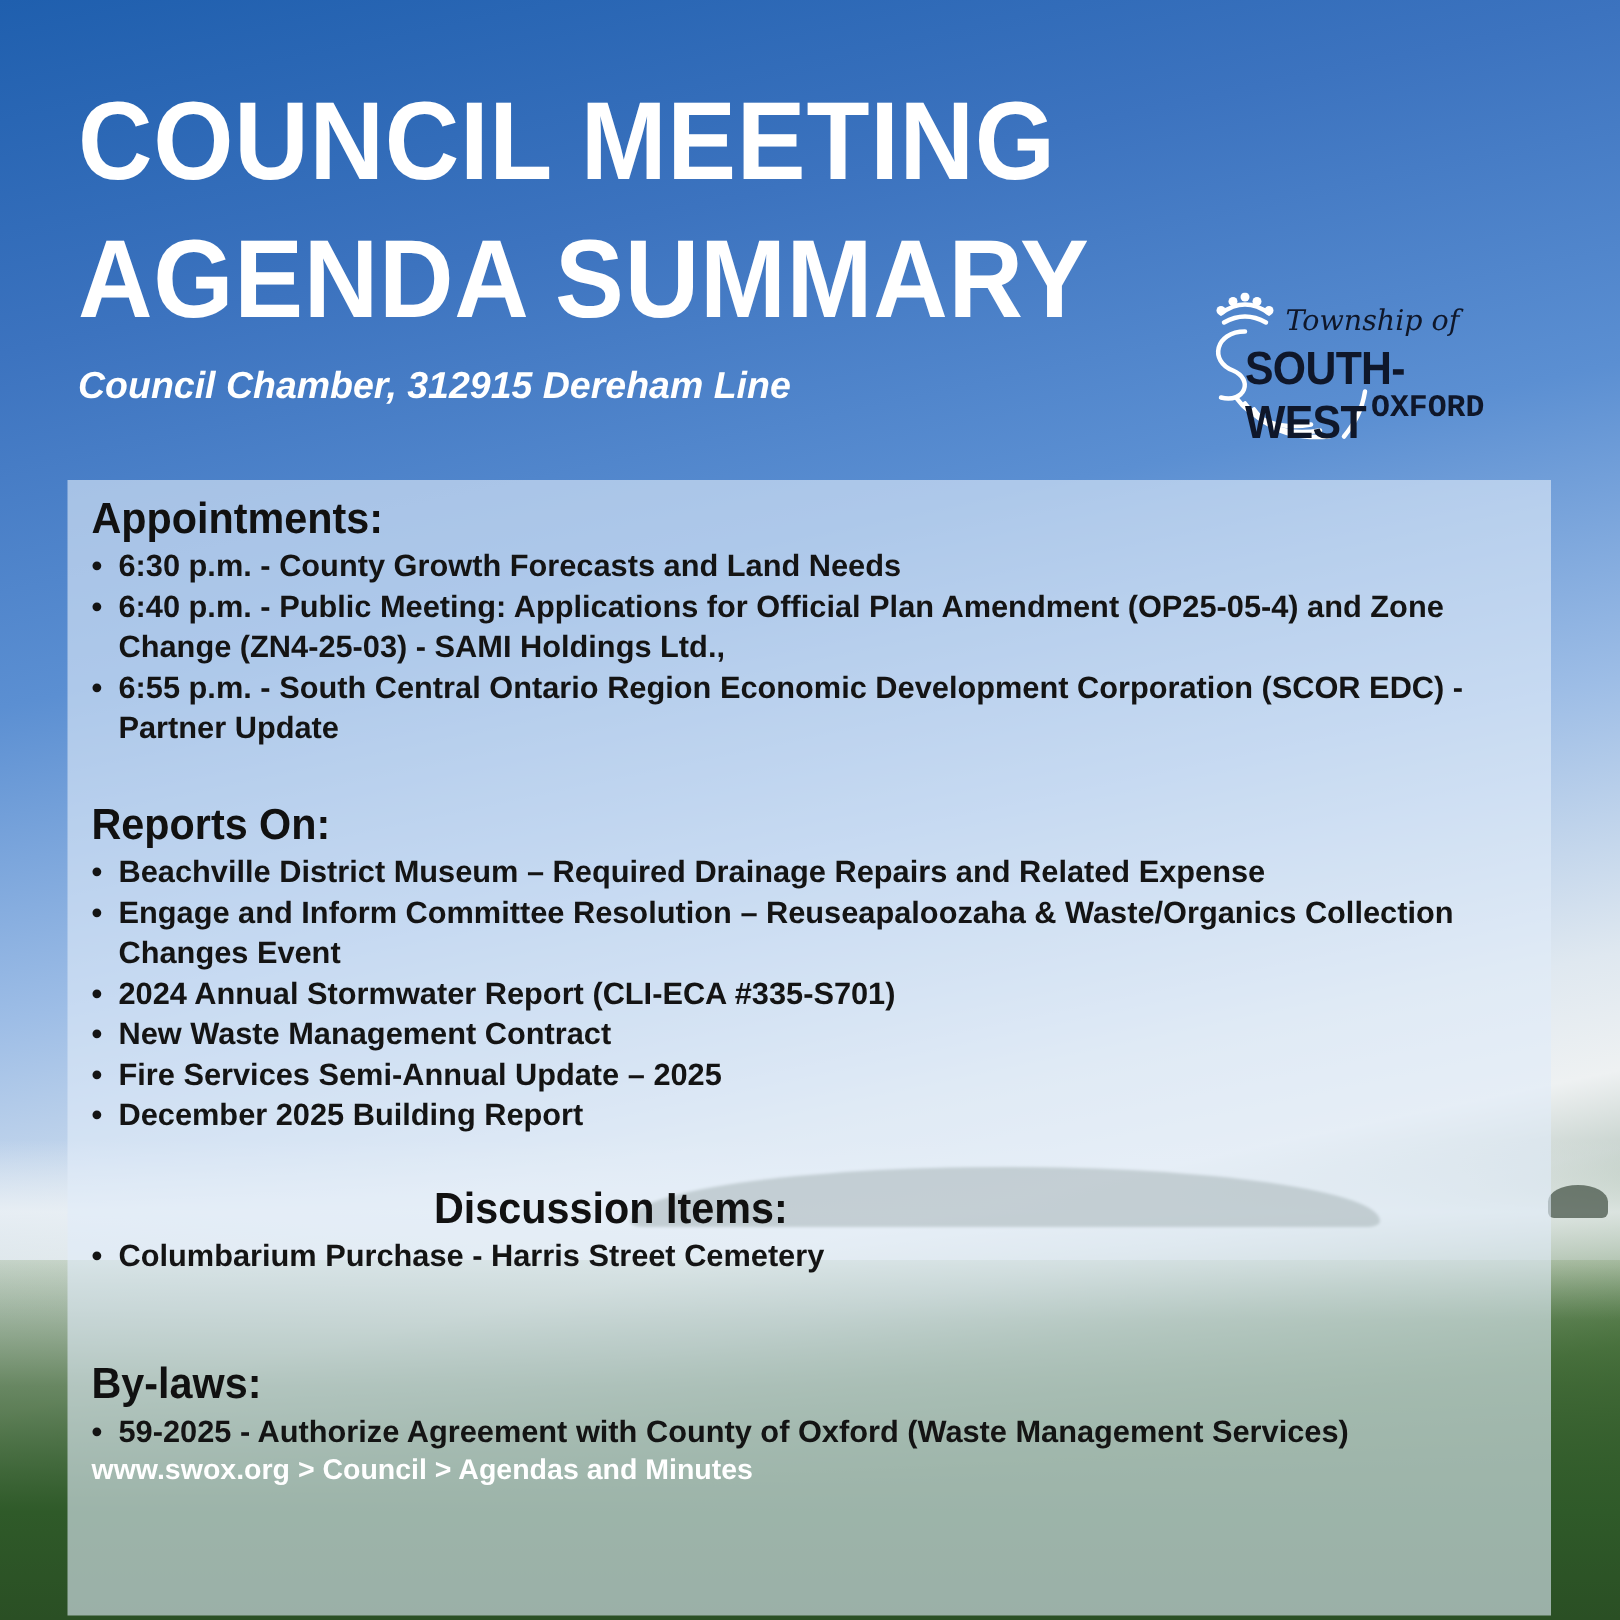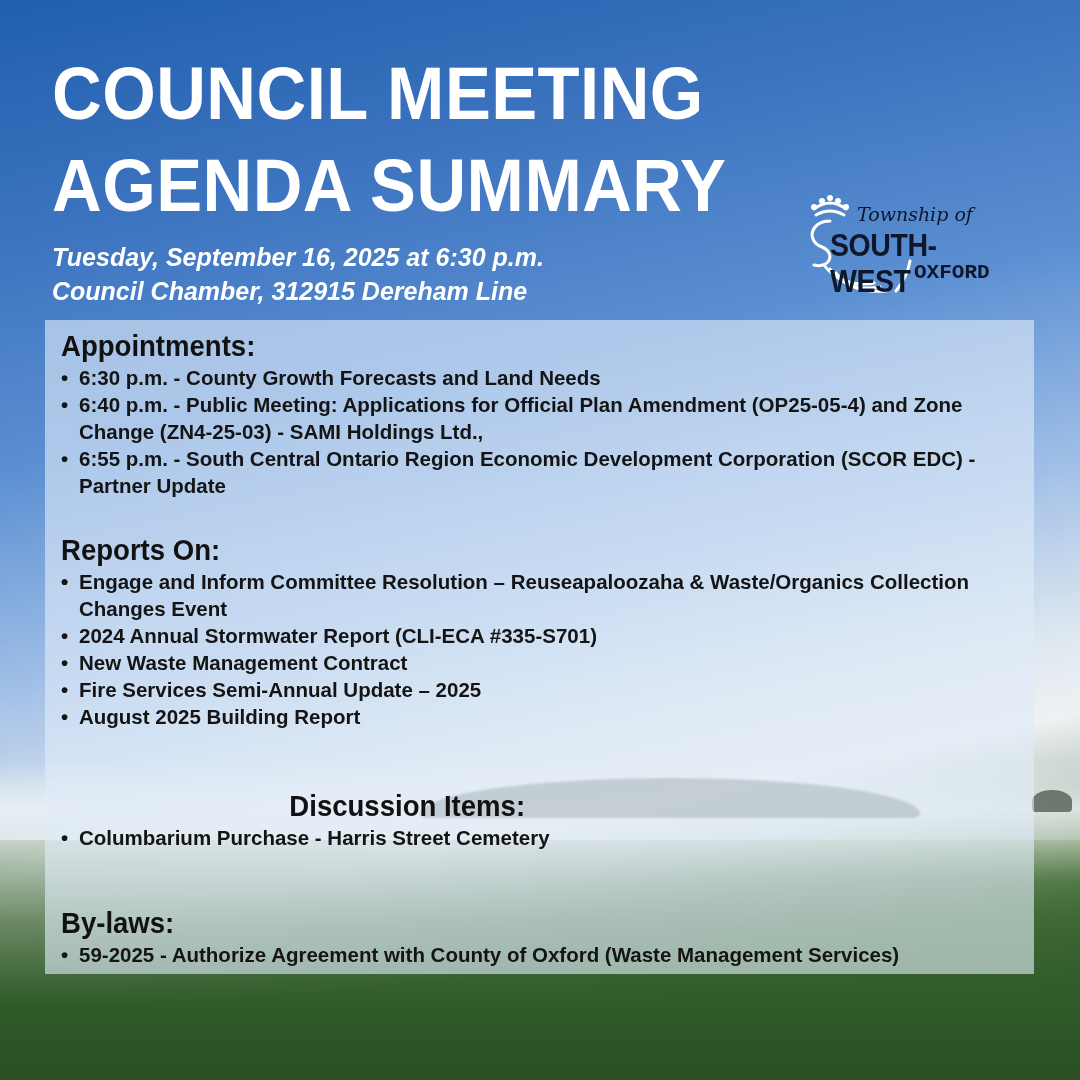--- a/index.html
+++ b/index.html
@@ -21,21 +21,21 @@
     .subtitle { position: absolute; left: 52px; top: 240px; color: #ffffff;
       font-family: "Liberation Sans", sans-serif; font-style: italic; font-weight: 700; font-size: 25px; line-height: 34px; }
     .subtitle div { white-space: nowrap; }
 
     .logo { position: absolute; left: 800px; top: 195px; width: 230px; height: 100px; color: #0f172a; }
     .logo svg { position: absolute; left: 0; top: 0; }
     .logo .township { position: absolute; left: 57px; top: 8px; font-family: "DejaVu Serif", serif; font-style: italic; font-size: 19px; }
     .logo .southwest { position: absolute; left: 30px; top: 33px; font-family: "Liberation Sans", sans-serif; font-weight: 700; font-size: 31px; letter-spacing: -0.5px; transform: scaleX(0.92); transform-origin: left top; }
     .logo .oxford { position: absolute; left: 114px; top: 66px; font-family: Liberation Mono, monospace; font-weight: 700; font-size: 21px; }
 
-    .panel { position: absolute; left: 45px; top: 320px; width: 989px; height: 654px;
+    .panel { position: absolute; left: 45px; top: 320px; width: 989px; height: 757px;
       background: rgba(225, 235, 248, 0.62); }
     .panel .section { position: absolute; left: 16px; }
     .panel h2 { margin: 0; font-family: "Liberation Sans", sans-serif; font-weight: 700; font-size: 29px; line-height: 36px; color: #111111;
       transform: scaleX(0.95); transform-origin: left top; }
     .panel ul { list-style: none; margin: 0; padding: 0; }
     .panel li { position: relative; padding-left: 18px; font-family: "Liberation Sans", sans-serif; font-weight: 700; font-size: 20.5px; line-height: 27px; color: #141414; }
     .panel li .bullet { position: absolute; left: 0; top: 0; }
     .sec-appointments { top: 8px; }
     .sec-reports { top: 212px; }
     .sec-discussion { top: 468px; text-align: right; }
@@ -52,21 +52,20 @@
   <div class="treeline2"></div>
   <div class="field"></div>
 </div>
 
 <h1 class="title">
   <div>COUNCIL MEETING</div>
   <div>AGENDA SUMMARY</div>
 </h1>
 
 <div class="subtitle">
-  <div>Tuesday, September 16, 2025 at 6:30 p.m.</div>
   <div>Council Chamber, 312915 Dereham Line</div>
 </div>
 
 <div class="logo">
   <svg width="230" height="100" viewBox="0 0 230 100">
     <g fill="none" stroke="#ffffff" stroke-width="3" stroke-linecap="round">
       <path d="M14 14 Q30 2 46 14"></path>
       <path d="M16 20 Q30 12 44 20"></path>
       <path d="M30 26 C10 26 6 46 22 52 C36 58 30 74 14 70"></path>
       <path d="M24 70 C34 84 52 92 74 88"></path>
@@ -94,38 +93,39 @@
     <ul>
       <li><span class="bullet">•</span><span>6:30 p.m. - County Growth Forecasts and Land Needs</span></li>
       <li><span class="bullet">•</span><span>6:40 p.m. -  Public Meeting: Applications for Official Plan Amendment (OP25-05-4) and Zone Change (ZN4-25-03) - SAMI Holdings Ltd.,</span></li>
       <li><span class="bullet">•</span><span>6:55 p.m. - South Central Ontario Region Economic Development Corporation (SCOR EDC) - Partner Update</span></li>
     </ul>
   </div>
 
   <div class="section sec-reports">
     <h2>Reports On:</h2>
     <ul>
-      <li><span class="bullet">•</span></li>
+      <li><span class="bullet">•</span><span>Beachville District Museum – Required Drainage Repairs and Related Expense</span></li>
       <li><span class="bullet">•</span><span>Engage and Inform Committee Resolution – Reuseapaloozaha &amp; Waste/Organics Collection Changes Event</span></li>
       <li><span class="bullet">•</span><span>2024 Annual Stormwater Report (CLI-ECA #335-S701)</span></li>
       <li><span class="bullet">•</span><span>New Waste Management Contract</span></li>
       <li><span class="bullet">•</span><span>Fire Services Semi-Annual Update – 2025</span></li>
-      <li><span class="bullet">•</span><span>August 2025 Building Report</span></li>
+      <li><span class="bullet">•</span><span>December 2025 Building Report</span></li>
     </ul>
   </div>
 
   <div class="section sec-discussion">
     <h2>Discussion Items:</h2>
     <ul>
       <li><span class="bullet">•</span><span>Columbarium Purchase - Harris Street Cemetery</span></li>
     </ul>
   </div>
 
   <div class="section sec-bylaws">
     <h2>By-laws:</h2>
     <ul>
       <li><span class="bullet">•</span><span>59-2025 - Authorize Agreement with County of Oxford (Waste Management Services)</span></li>
     </ul>
   </div>
 </div>
 
 <div class="more">
+  <div>www.swox.org &gt; Council &gt; Agendas and Minutes</div>
 </div>
 
 </body></html>

